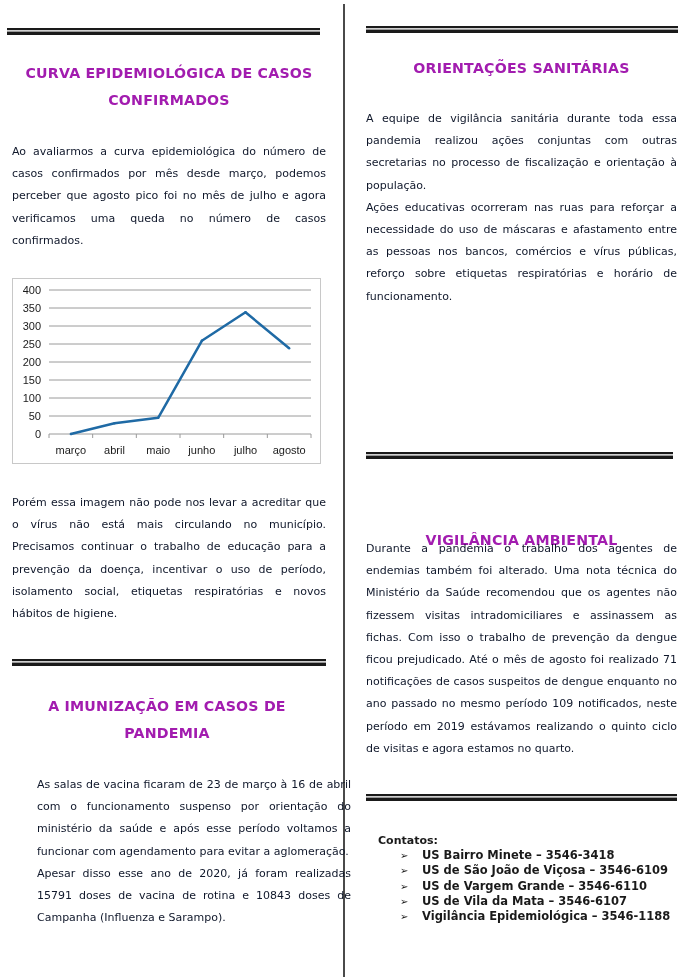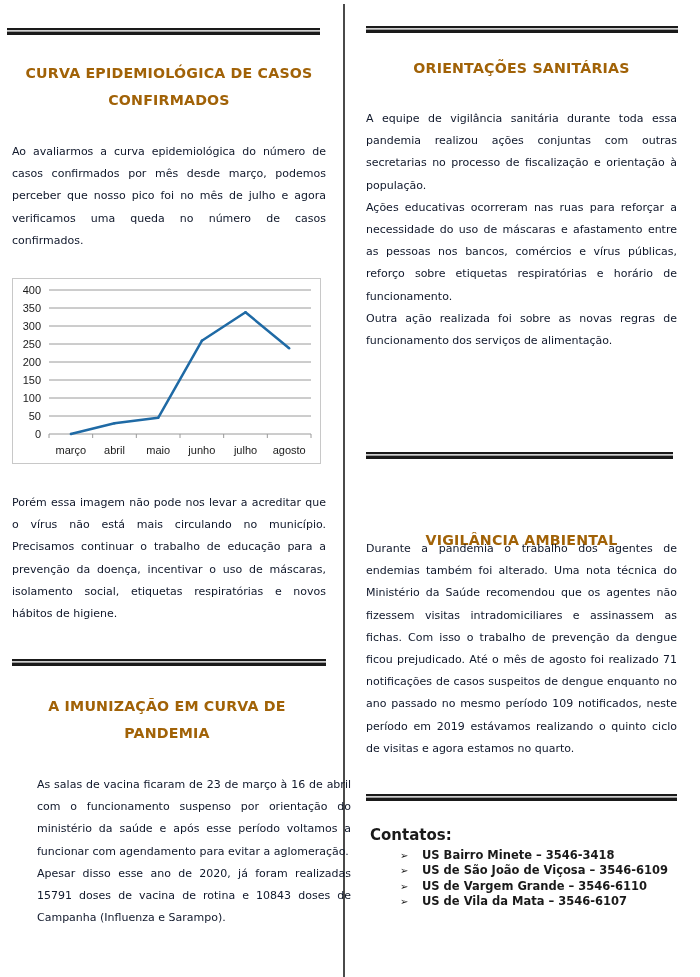--- a/index.html
+++ b/index.html
@@ -3,44 +3,44 @@
 <meta charset="utf-8">
 <style>
   html, body { margin:0; padding:0; background:#ffffff; }
   body { width:700px; height:977px; position:relative; overflow:hidden;
          font-family:"DejaVu Sans", sans-serif; color:#1a1a1a; }
   .vdivider { position:absolute; left:343px; top:4px; width:2px; height:973px; background:#4a4a4a; }
   .rule { position:absolute; height:7px; border-top:2px solid #1a1a1a; border-bottom:3px solid #1a1a1a;
           box-sizing:border-box; background:#9a9a9a; }
   .rule::after { content:""; position:absolute; left:0; right:0; top:0; height:1px; background:#cfcfcf; }
   h2 { position:absolute; margin:0; font-weight:bold; text-align:center; font-size:14.2px;
-       line-height:27px; letter-spacing:0.2px; color:#a16207; }
+       line-height:27px; letter-spacing:0.2px; color:#a21caf; }
   .para { position:absolute; margin:0; font-size:11px; line-height:22.2px; text-align:justify;
           text-align-last:left; color:#0f172a; }
   .para p { margin:0; }
   .chart-box { position:absolute; left:12px; top:278px; width:309px; height:186px;
                border:1px solid #c8c8c8; box-sizing:border-box; background:#fff; }
   .chart-box svg { position:absolute; left:0; top:0; }
   .chart-box text { font-family:"Liberation Sans", sans-serif; font-size:11px; fill:#1a1a1a; }
-  .contacts-title { position:absolute; left:366px; top:822px; font-weight:bold; font-size:15px; margin:4px; }
+  .contacts-title { position:absolute; left:366px; top:822px; font-weight:bold; font-size:11px; margin:12px; }
   .contacts { position:absolute; left:388px; top:836px; margin:12px; padding:0; list-style:none; }
   .contacts li { font-weight:bold; font-size:11.5px; line-height:15.3px; white-space:nowrap; }
   .contacts .arrow { display:inline-block; width:22px; font-size:10px; }
 </style>
 </head>
 <body>
 
 <div class="vdivider"></div>
 
 <div class="rule" style="left:7px;top:28px;width:313px;"></div>
 
 <h2 style="left:12px;top:60px;width:314px;">CURVA EPIDEMIOLÓGICA DE CASOS CONFIRMADOS</h2>
 
 <div class="para" style="left:12px;top:141px;width:314px;">
-  <p>Ao avaliarmos a curva epidemiológica do número de casos confirmados por mês desde março, podemos perceber que nosso pico foi no mês de julho e agora verificamos uma queda no número de casos confirmados.</p>
+  <p>Ao avaliarmos a curva epidemiológica do número de casos confirmados por mês desde março, podemos perceber que agosto pico foi no mês de julho e agora verificamos uma queda no número de casos confirmados.</p>
 </div>
 
 <div class="chart-box">
   <svg id="chart-svg" width="307" height="184">
       <text x="28" y="159" text-anchor="end">0</text>
       <line x1="36" x2="298" y1="137" y2="137" stroke="#9a9a9a" stroke-width="1"></line>
       <text x="28" y="141" text-anchor="end">50</text>
       <line x1="36" x2="298" y1="119" y2="119" stroke="#9a9a9a" stroke-width="1"></line>
       <text x="28" y="123" text-anchor="end">100</text>
       <line x1="36" x2="298" y1="101" y2="101" stroke="#9a9a9a" stroke-width="1"></line>
@@ -73,52 +73,52 @@
       <circle cx="57.83333333333333" cy="155" r="1.2" fill="#1f6aa5"></circle>
       <circle cx="101.5" cy="144.2" r="1.2" fill="#1f6aa5"></circle>
       <circle cx="145.16666666666666" cy="138.8" r="1.2" fill="#1f6aa5"></circle>
       <circle cx="188.83333333333331" cy="61.760000000000005" r="1.2" fill="#1f6aa5"></circle>
       <circle cx="232.5" cy="33.32000000000001" r="1.2" fill="#1f6aa5"></circle>
       <circle cx="276.16666666666663" cy="69.32000000000001" r="1.2" fill="#1f6aa5"></circle>
     </svg>
 </div>
 
 <div class="para" style="left:12px;top:492px;width:314px;">
-  <p>Porém essa imagem não pode nos levar a acreditar que o vírus não está mais circulando no município. Precisamos continuar o trabalho de educação para a prevenção da doença, incentivar o uso de máscaras, isolamento social, etiquetas respiratórias e novos hábitos de higiene.</p>
+  <p>Porém essa imagem não pode nos levar a acreditar que o vírus não está mais circulando no município. Precisamos continuar o trabalho de educação para a prevenção da doença, incentivar o uso de período, isolamento social, etiquetas respiratórias e novos hábitos de higiene.</p>
 </div>
 
 <div class="rule" style="left:12px;top:659px;width:314px;"></div>
 
-<h2 style="left:30px;top:693px;width:274px;">A IMUNIZAÇÃO EM CURVA DE PANDEMIA</h2>
+<h2 style="left:30px;top:693px;width:274px;">A IMUNIZAÇÃO EM CASOS DE PANDEMIA</h2>
 
 <div class="para" style="left:12px;top:774px;width:314px;margin-left:25px;">
   <p>As salas de vacina ficaram de 23 de março à 16 de abril com o funcionamento suspenso por orientação do ministério da saúde e após esse período voltamos a funcionar com agendamento para evitar a aglomeração.</p>
   <p>Apesar disso esse ano de 2020, já foram realizadas 15791 doses de vacina de rotina e 10843 doses de Campanha (Influenza e Sarampo).</p>
 </div>
 
 <div class="rule" style="left:366px;top:26px;width:312px;"></div>
 
 <h2 style="left:366px;top:55px;width:311px;">ORIENTAÇÕES SANITÁRIAS</h2>
 
 <div class="para" style="left:366px;top:108px;width:311px;">
   <p>A equipe de vigilância sanitária durante toda essa pandemia realizou ações conjuntas com outras secretarias no processo de fiscalização e orientação à população.</p>
   <p>Ações educativas ocorreram nas ruas para reforçar a necessidade do uso de máscaras e afastamento entre as pessoas nos bancos, comércios e vírus públicas, reforço sobre etiquetas respiratórias e horário de funcionamento.</p>
-  <p>Outra ação realizada foi sobre as novas regras de funcionamento dos serviços de alimentação.</p>
 </div>
 
 <div class="rule" style="left:366px;top:452px;width:307px;"></div>
 
 <h2 style="left:366px;top:483px;width:311px;margin-top:44px;">VIGILÂNCIA AMBIENTAL</h2>
 
 <div class="para" style="left:366px;top:538px;width:311px;">
   <p>Durante a pandemia o trabalho dos agentes de endemias também foi alterado. Uma nota técnica do Ministério da Saúde recomendou que os agentes não fizessem visitas intradomiciliares e assinassem as fichas. Com isso o trabalho de prevenção da dengue ficou prejudicado. Até o mês de agosto foi realizado 71 notificações de casos suspeitos de dengue enquanto no ano passado no mesmo período 109 notificados, neste período em 2019 estávamos realizando o quinto ciclo de visitas e agora estamos no quarto.</p>
 </div>
 
 <div class="rule" style="left:366px;top:794px;width:311px;"></div>
 
 <p class="contacts-title">Contatos:</p>
 
 <ul class="contacts">
   <li><span class="arrow">➢</span><span>US Bairro Minete – 3546-3418</span></li>
   <li><span class="arrow">➢</span><span>US de São João de Viçosa – 3546-6109</span></li>
   <li><span class="arrow">➢</span><span>US de Vargem Grande – 3546-6110</span></li>
   <li><span class="arrow">➢</span><span>US de Vila da Mata – 3546-6107</span></li>
+  <li><span class="arrow">➢</span><span>Vigilância Epidemiológica – 3546-1188</span></li>
 </ul>
 
 </body></html>

